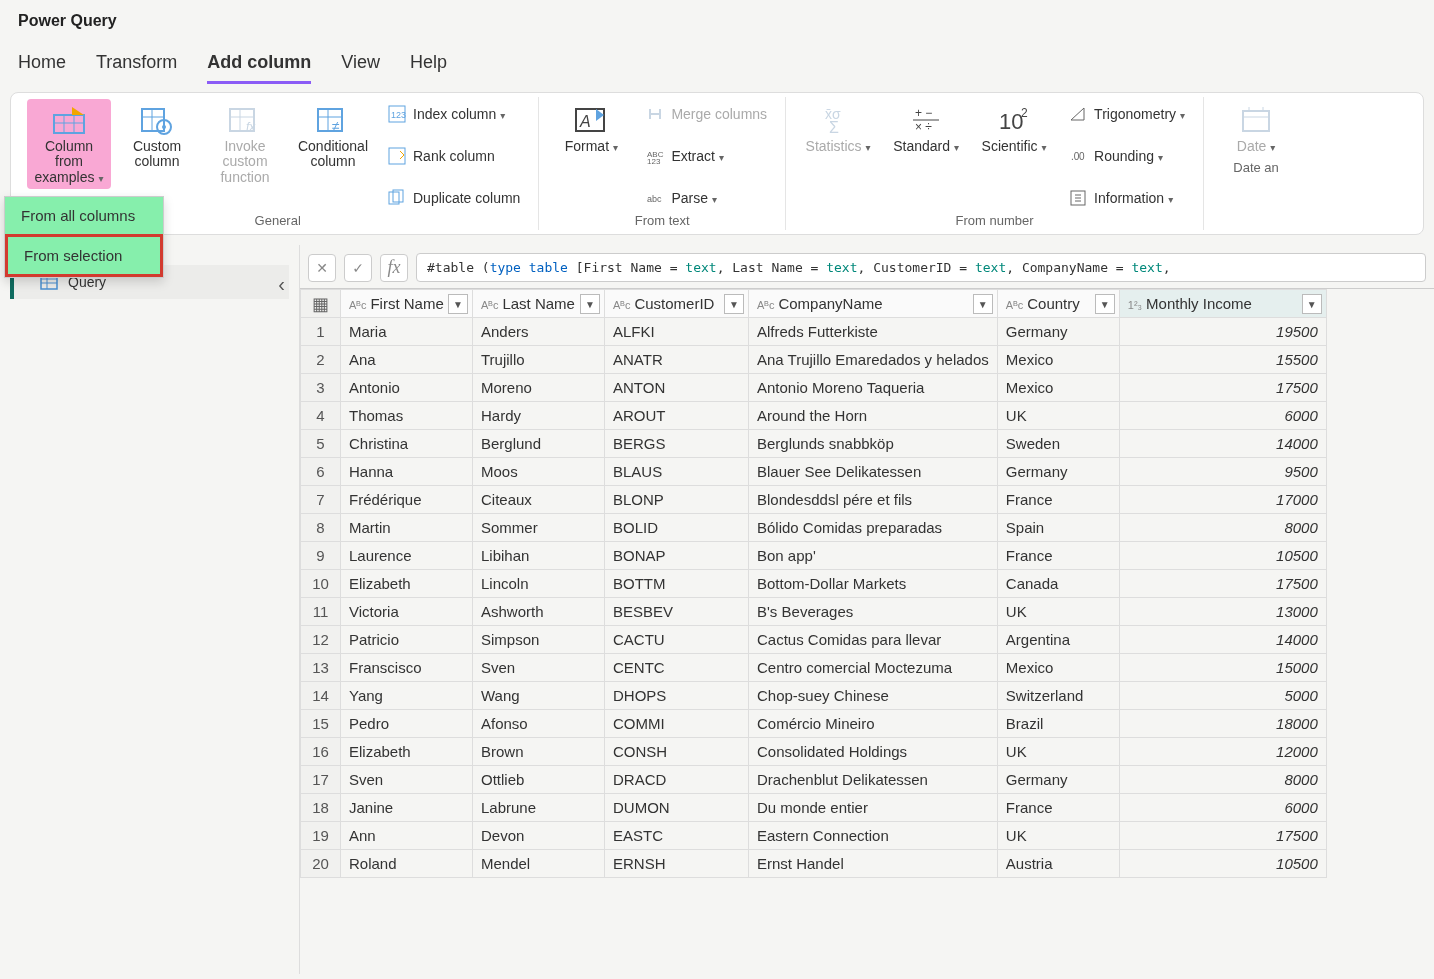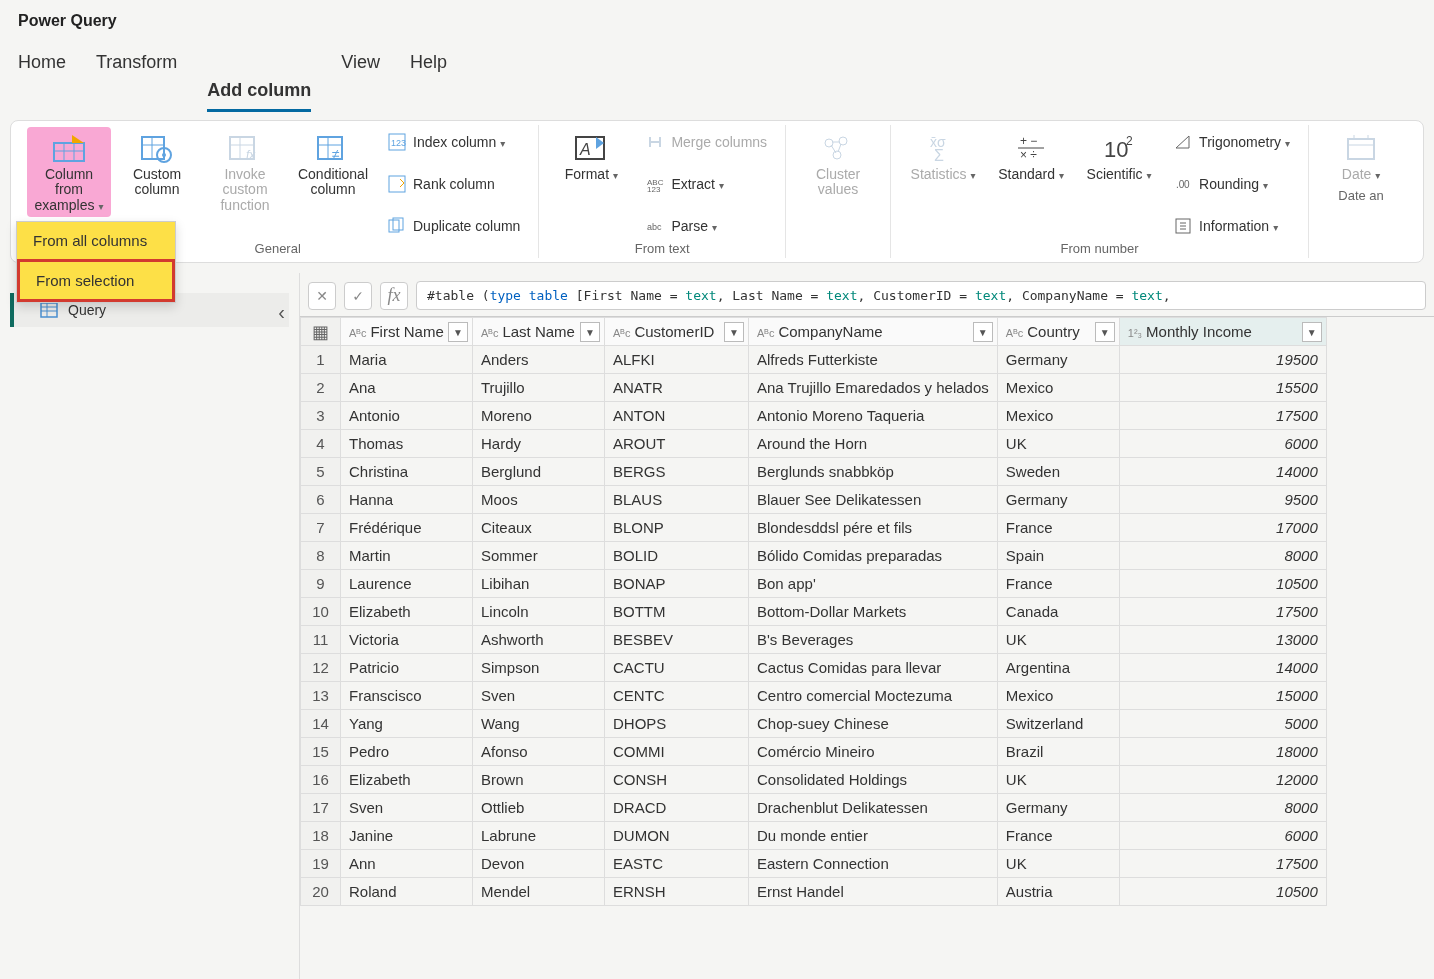--- a/index.html
+++ b/index.html
@@ -18,23 +18,22 @@
 }
 .tabs-row {
   display: flex;
   gap: 30px;
   padding: 18px 18px 0;
   font-size: 18px;
   color: #333;
 }
 .tab { padding-bottom: 8px; cursor: pointer; }
 .tab.active {
-  border-bottom: 3px solid #0369a1;
+  border-bottom: 3px solid #8b5cf6;
   font-weight: 600;
-  margin-top: 28px;
 }
 .ribbon-wrap {
   background: #fff;
   border: 1px solid #ddd;
   border-radius: 8px;
   margin: 8px 10px 0;
   display: flex;
   padding: 4px 6px;
 }
 .rgroup {
@@ -66,28 +65,27 @@
 }
 .chev::after { content: "▾"; font-size: 10px; margin-left: 4px; color:#666; }
 .smallbtns { display: flex; flex-direction: column; gap: 16px; padding-top:2px;}
 .smallbtn {
   display: flex; align-items: center; gap: 6px;
   padding: 3px 8px; cursor: pointer; font-size: 14px; white-space: nowrap;
 }
 .smallbtn .sico { width: 20px; height: 20px; display:flex; align-items:center; justify-content:center;}
 .dropdown-menu {
   position: absolute;
-  background: #fde047;
+  background: #86efac;
   border: 1px solid #ccc;
   box-shadow: 0 4px 10px rgba(0,0,0,0.15);
   min-width: 160px;
-  left: 16px;
+  left: 4px;
   top: 196px;
   z-index: 100;
-  margin-top: 25px;
 }
 .dropdown-item {
   padding: 10px 16px;
   font-size: 15px;
   cursor: pointer;
 }
 .dropdown-item.highlight {
   border: 3px solid #d23a2f;
 }
 .content-row {
@@ -309,36 +307,20 @@
                 <text x="1" y="13" font-size="9" fill="#666">abc</text>
               </svg>
             </span>
           <span class="chev">Parse</span>
         </div>
       </div>
     </div>
     <div class="glabel">From text</div>
   </div>
 
-  <div class="rgroup">
-    <div class="buttons">
-      <div class="bigbtn disabled">
-        <span class="ico">
-          <svg width="34" height="30">
-              <circle cx="8" cy="10" r="4" fill="none" stroke="#c9d6e3"></circle>
-              <circle cx="22" cy="8" r="4" fill="none" stroke="#c9d6e3"></circle>
-              <circle cx="16" cy="22" r="4" fill="none" stroke="#c9d6e3"></circle>
-              <path d="M10 12l5 8M20 11l-3 8M11 9h8" stroke="#c9d6e3"></path>
-            </svg>
-        </span>
-        <span class="lbl">Cluster values</span>
-      </div>
-    </div>
-    <div class="glabel">&nbsp;</div>
-  </div>
 
   <div class="rgroup">
     <div class="buttons">
       <div class="bigbtn disabled">
         <span class="ico">
             <svg width="34" height="30">
               <text x="4" y="14" font-size="14" fill="#c9d6e3">x̄σ</text>
               <text x="8" y="28" font-size="16" fill="#c9d6e3">Σ</text>
             </svg>
           </span>

